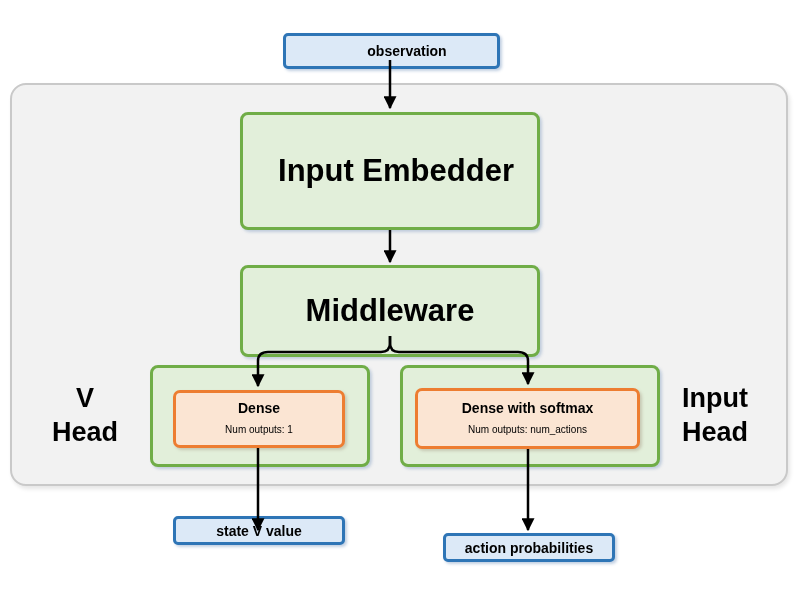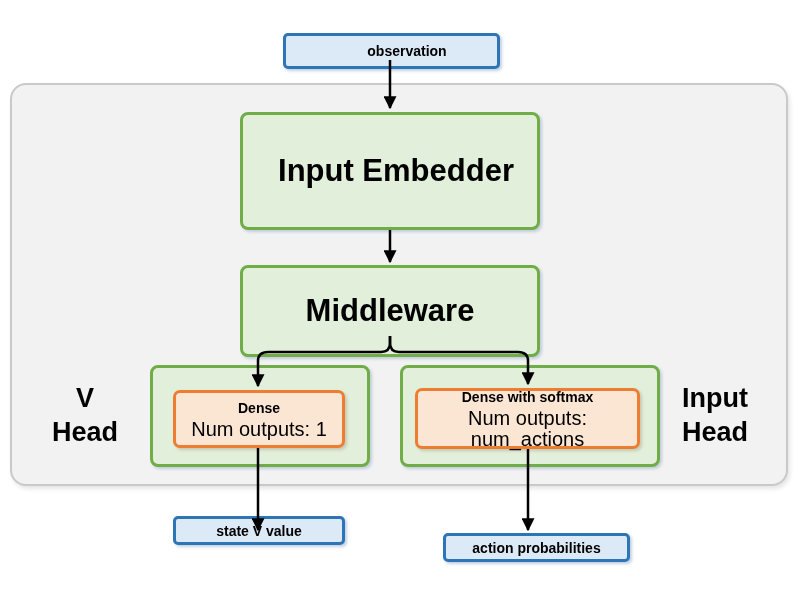--- a/index.html
+++ b/index.html
@@ -39,36 +39,36 @@
   }
   .orange{
     background:var(--orange-fill);
     border:3px solid var(--orange-border);
     border-radius:7px;
     flex-direction:column; line-height:21px;
     box-shadow:2px 2px 3px rgba(150,130,110,0.35);
   }
   .big-label{font-weight:bold; font-size:31px;}
   .dense-title{font-weight:bold; font-size:14px;}
-  .dense-sub{font-weight:normal; font-size:20px;}
+  .dense-sub{font-weight:normal; font-size:10px;}
   .head-label{
     position:absolute; font-weight:bold; font-size:27px; line-height:34px;
     text-align:center; width:120px;
   }
   #observation{left:283px; top:33px; width:217px; height:36px;padding-left:31px;}
   #input-embedder{left:240px; top:112px; width:300px; height:118px;padding-left:12px;}
   #middleware{left:240px; top:265px; width:300px; height:92px;}
   #v-head-box{left:150px; top:365px; width:220px; height:102px;}
   #v-dense{left:173px; top:390px; width:172px; height:58px;}
   #policy-head-box{left:400px; top:365px; width:260px; height:102px;}
   #policy-dense{left:415px; top:388px; width:225px; height:61px;}
   #v-head-label{left:25px; top:381px;}
   #policy-head-label{left:655px; top:381px;}
   #state-v-value{left:173px; top:516px; width:172px; height:29px;}
-  #action-probabilities{left:443px; top:533px; width:187px; height:29px;}
+  #action-probabilities{left:443px; top:533px; width:172px; height:29px;}
   #arrows{position:absolute; left:0; top:0; pointer-events:none;}
   #arrows path{stroke:var(--arrow); stroke-width:2.5; fill:none;}
   #arrows marker path{fill:var(--arrow); stroke:none;}
 </style>
 </head>
 <body>
 
 <div id="stage">
 
   <div class="box container"></div>

